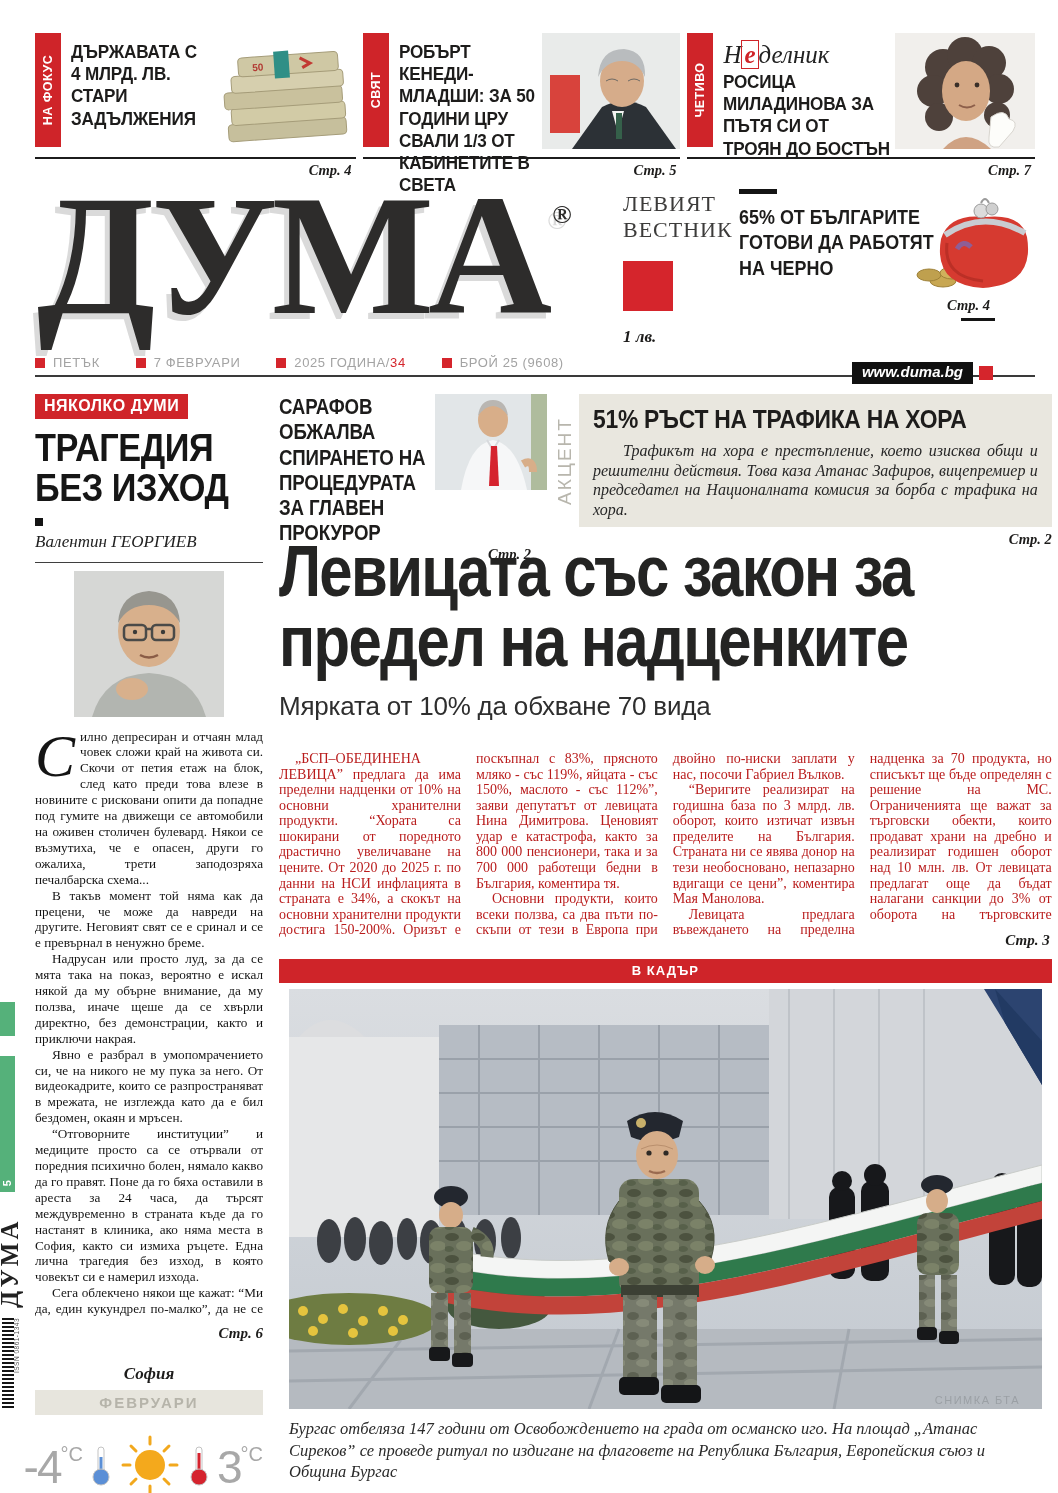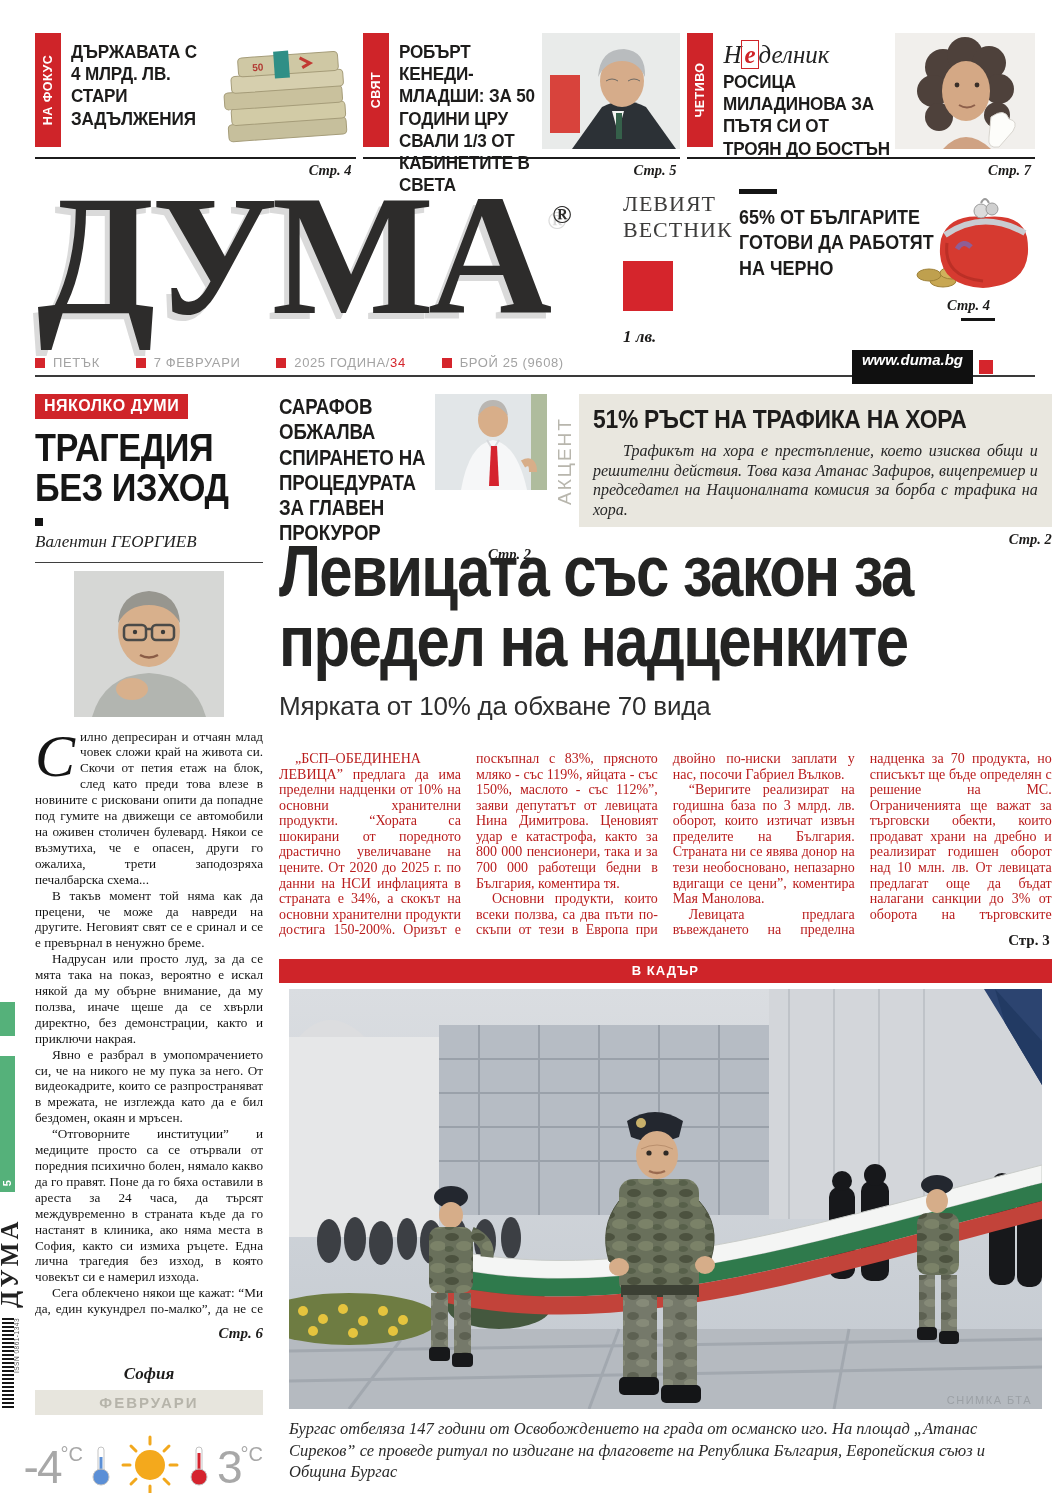--- a/index.html
+++ b/index.html
@@ -60,21 +60,21 @@
   .m-page:after{content:""; display:block; width:34px; height:3px; background:#141414; margin:4px 0 0 14px;}
   .price{position:absolute; left:588px; top:146px; font-family:"Liberation Serif",serif; font-style:italic; font-weight:bold; font-size:17px;}
   
   .dateline{position:relative; height:26px; border-bottom:2.5px solid #3a3a3a; margin-top:0;}
   .d-items{display:flex; gap:0; padding-top:4px;}
   .d-item{display:flex; align-items:center; font-size:13px; letter-spacing:.6px; color:#a3a3a3;}
   .d-item+.d-item{margin-left:36px;}
   .d-item .sq{width:10px; height:10px; background:#d5252c; margin-right:8px; flex:0 0 10px;}
   .d-item .hl{color:#d5252c;}
   .site{position:absolute; right:42px; bottom:-9px; display:flex; align-items:center; gap:6px;}
-  .site .chip{background:#101010; color:#fff; font-style:italic; font-weight:bold; font-size:15px; padding:1px 10px 16px;}
+  .site .chip{background:#101010; color:#fff; font-style:italic; font-weight:bold; font-size:15px; padding:1px 10px 4px;}
   .site .sq2{width:14px; height:14px; background:#d5252c;}
   
   .main-grid{display:flex; margin-top:17px; align-items:stretch;}
   .left-col{width:228px; flex:0 0 228px;}
   .vr{width:1px; background:#c6c6c6; margin-left:7px;}
   .main-col{flex:1; padding-left:9px; position:relative;}
   
   .badge{display:inline-block; background:var(--red); color:#fff; font-weight:bold; font-size:16px;
     letter-spacing:.5px; padding:3px 9px 4px;}
   .op-title{font-weight:bold; font-size:39px; line-height:1.02; letter-spacing:-.5px; color:#161616;
@@ -119,27 +119,27 @@
   
   .headline{margin-top:20px;}
   .h-line{font-weight:bold; font-size:73px; line-height:.96; letter-spacing:-2px; color:#242423;
     transform:scaleX(.82); transform-origin:0 0; white-space:nowrap;}
   .subhead{margin-top:14px; font-size:26px; line-height:1.26; color:#2e2e2e; letter-spacing:-.2px;}
   .lead-body{margin-top:28px; position:relative; height:198px; overflow:hidden;
     column-count:4; column-gap:15px;
     font-family:"Liberation Serif",serif; font-size:14px; line-height:15.6px; text-align:justify; color:#b91c1c;}
   .lead-body p{text-indent:16px;}
   .lead-page{position:absolute; right:2px; bottom:0; background:#fff; padding-left:8px;
-    font-family:"Liberation Serif",serif; font-weight:bold; font-size:15px;}
+    font-family:"Liberation Serif",serif; font-style:italic; font-weight:bold; font-size:15px;}
   .lead-wrap{position:relative;}
   
   .banner{margin-top:10px; background:var(--red); color:#fff; font-weight:bold; font-size:13px;
     letter-spacing:1px; text-align:center; padding:4px 0 5px;}
   .photo-fig{position:relative; margin:6px 0 0 10px; width:753px; height:420px; overflow:hidden;}
-  .photo-credit{position:absolute; right:10px; bottom:3px; color:#9ba0a5; font-size:11px; letter-spacing:1.5px;}
+  .photo-credit{position:absolute; right:22px; bottom:3px; color:#9ba0a5; font-size:11px; letter-spacing:1.5px;}
   .caption{margin:9px 0 0 10px; font-family:"Liberation Serif",serif; font-style:italic; font-size:16.5px;
     line-height:1.32; color:#2a2a2a; width:740px;}
 </style>
 </head>
 <body>
 
 <div class="page">
 
   <aside class="spine">
     <div class="g1"></div>

